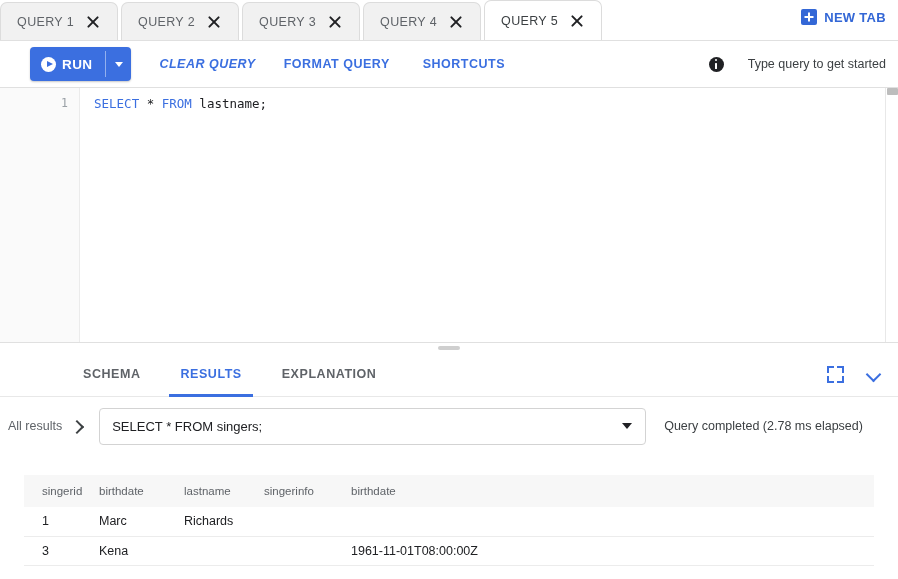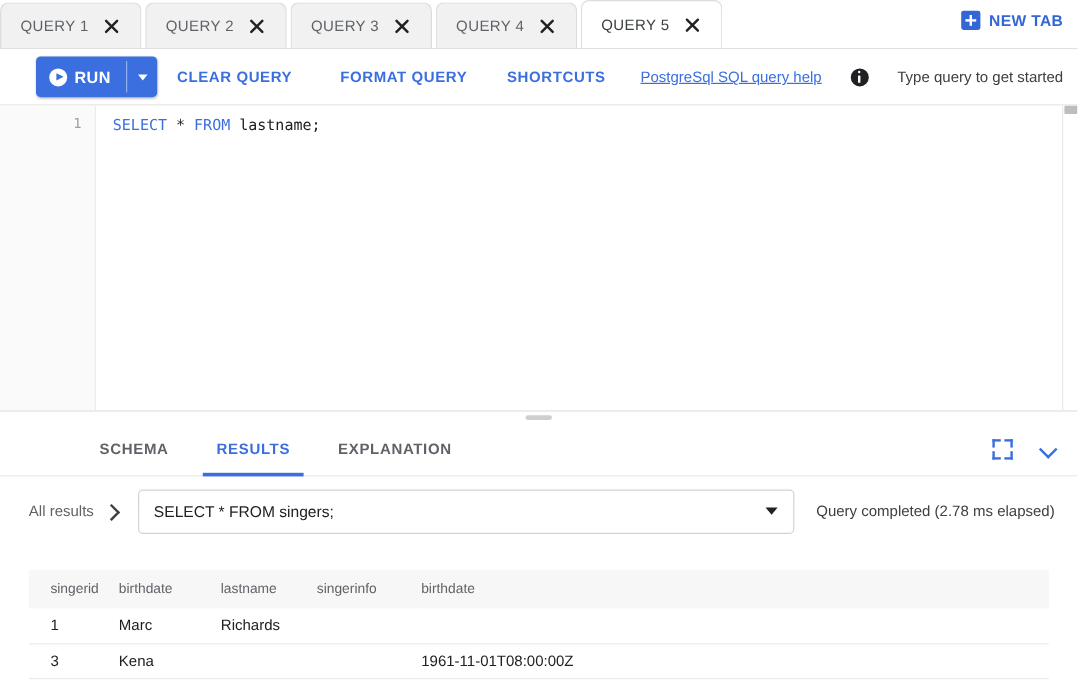--- a/index.html
+++ b/index.html
@@ -386,21 +386,21 @@
     border-right: 2.4px solid #3b6fe0;
     border-bottom: 2.4px solid #3b6fe0;
     transform: rotate(45deg);
   }
 
   
   .selrow {
     height: 58px;
     display: flex;
     align-items: center;
-    padding-left: 24px;
+    padding-left: 8px;
   }
   .allresults {
     font-size: 12.5px;
     color: #5f6368;
     cursor: pointer;
     white-space: nowrap;
   }
   .bc-arrow {
     width: 14px; height: 14px;
     position: relative;
@@ -527,24 +527,23 @@
 
     <div class="runbtn">
       <div class="runbtn-main">
         <span class="play-circle"></span>
         <span class="runbtn-label">RUN</span>
       </div>
       <div class="runbtn-split"></div>
       <div class="runbtn-arrow"></div>
     </div>
 
-    <div class="tb-action" style="margin-left:16px;">CLEAR QUERY</div>
-    <div class="tb-action" style="margin-left:40px;">FORMAT QUERY</div>
+    <div class="tb-action" style="margin-left:28px;font-style:italic;">CLEAR QUERY</div>
+    <div class="tb-action" style="margin-left:28px;">FORMAT QUERY</div>
     <div class="tb-action" style="margin-left:33px;">SHORTCUTS</div>
-    <div class="tb-link" style="margin-left:29px;">PostgreSql SQL query help</div>
 
     <div class="tb-status">
       <span class="info-icon"></span>
       <span class="tb-status-text">Type query to get started</span>
     </div>
   </div>
 
   <div class="editor">
     <div class="gutter">
       <div class="gutter-num">1</div>

